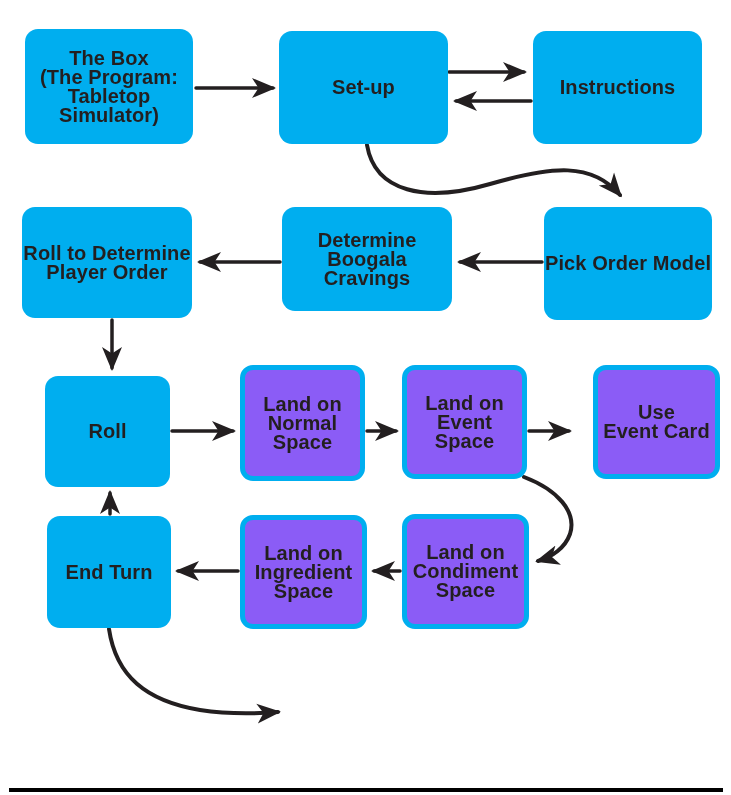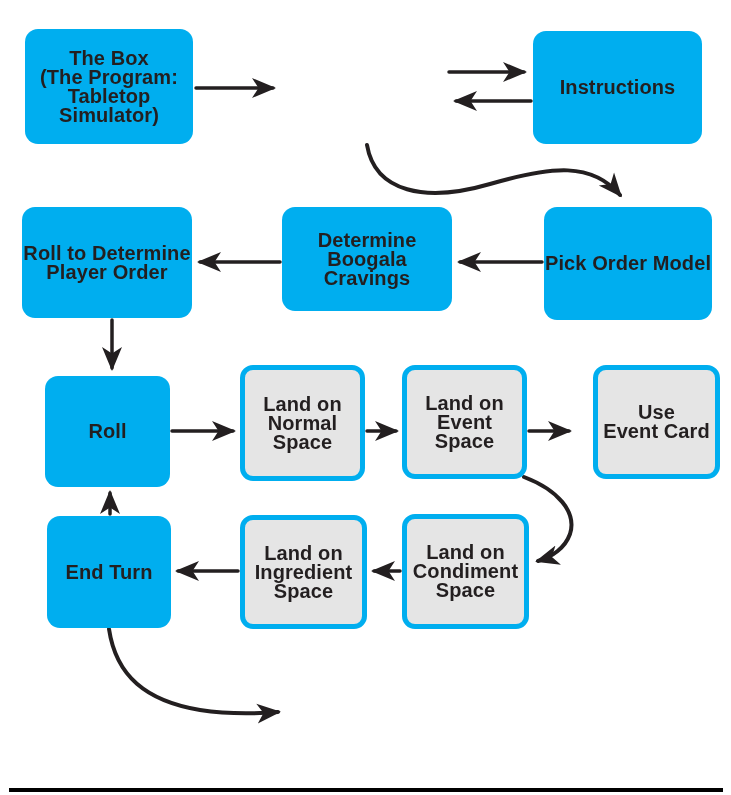--- a/index.html
+++ b/index.html
@@ -21,21 +21,21 @@
     color:#231f20;
     white-space:pre-line;
     box-sizing:border-box;
     letter-spacing:.1px;
   }
   .node.solid{
     background:#00AEEF;
     border-radius:13px;
   }
   .node.outline{
-    background:#e5e5e5;
+    background:#8b5cf6;
     border:5px solid #00AEEF;
     border-radius:13px;
   }
   .bottom-rule{
     position:absolute;
     left:9px;top:788px;width:714px;height:4px;
     background:#000000;
   }
 </style>
 </head>
@@ -63,20 +63,21 @@
     <path stroke-width="4" d="M 524 477 C 558 490 577 512 570 534 C 565 548 552 557 538 561" marker-end="url(#ah)"></path>
     <path d="M 400 571 L 374 571" marker-end="url(#ah)"></path>
     <path d="M 238 571 L 178 571" marker-end="url(#ah)"></path>
     <path d="M 110 514 L 110 493" marker-end="url(#ah)"></path>
     <path stroke-width="4" d="M 109 629 C 116 676 146 701 200 710 C 226 714 252 714 278 712" marker-end="url(#ah)"></path>
   </svg>
 
   <div class="node solid" style="left:25px;top:29px;width:168px;height:115px;">The Box
 (The Program:
 Tabletop Simulator)</div>
+  <div class="node solid" style="left:279px;top:31px;width:169px;height:113px;">Set-up</div>
   <div class="node solid" style="left:533px;top:31px;width:169px;height:113px;">Instructions</div>
 
   <div class="node solid" style="left:22px;top:207px;width:170px;height:111px;">Roll to Determine
 Player Order</div>
   <div class="node solid" style="left:282px;top:207px;width:170px;height:104px;">Determine Boogala
 Cravings</div>
   <div class="node solid" style="left:544px;top:207px;width:168px;height:113px;">Pick Order Model</div>
 
   <div class="node solid" style="left:45px;top:376px;width:125px;height:111px;">Roll</div>
   <div class="node outline" style="left:240px;top:365px;width:125px;height:116px;">Land on

